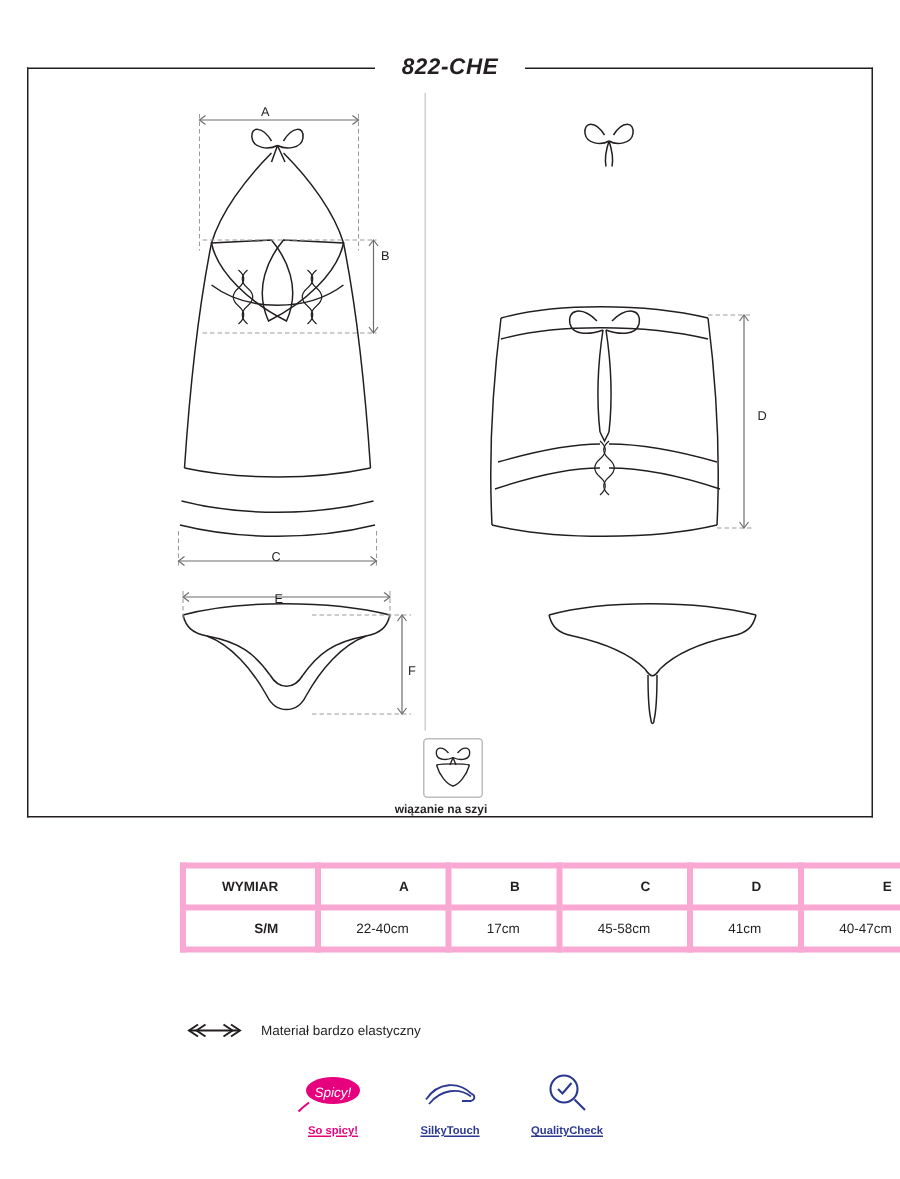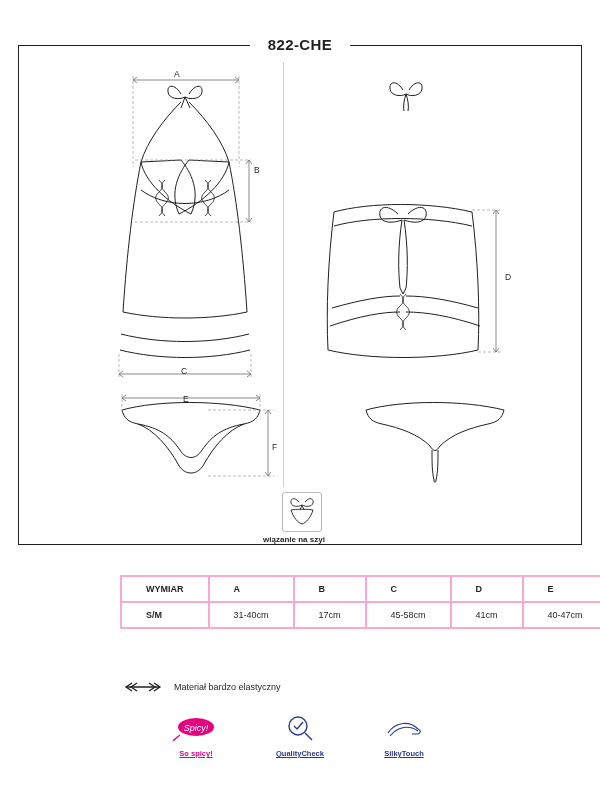--- a/index.html
+++ b/index.html
@@ -9,21 +9,21 @@
     font-family:"Liberation Sans", sans-serif;
     color:#231f20;
     position:relative;
     overflow:hidden;
   }
   .page{position:absolute;inset:0;}
 
   
   .title{
     position:absolute;top:36px;left:0;width:600px;
-    text-align:center;font-size:15px;font-weight:bold;letter-spacing:.4px;
+    text-align:center;font-size:15px;font-weight:bold;letter-spacing:.4px;font-style:italic;
   }
   .subtitle{
     position:absolute;top:56px;left:0;width:600px;
     text-align:center;font-size:8.5px;color:#3b3b3b;
   }
   
   .hrule{position:absolute;height:1px;background:#231f20;top:45px;}
   .hrule.left{left:18px;width:232px;}
   .hrule.right{right:18px;width:232px;}
 
@@ -52,37 +52,37 @@
     position:absolute;top:535px;left:0;width:588px;text-align:center;
     font-size:8px;font-weight:bold;color:#231f20;
   }
 
   
   .table{
     position:absolute;left:120px;top:575px;width:360px;
     border-collapse:collapse;font-size:9px;
   }
   .table td,.table th{
-    border:2px solid #f9a8d4;height:24px;padding:0 24px;text-align:left;
+    border:4px solid #f9a8d4;height:24px;padding:0 24px;text-align:right;
     font-weight:normal;color:#231f20;white-space:nowrap;
   }
   .table .hdr td{font-weight:bold;}
   .table td.col0{width:52px;font-weight:bold;}
 
   
   .stretch{
     position:absolute;left:120px;top:676px;width:360px;height:16px;
     display:flex;align-items:flex-end;gap:8px;font-size:9px;
   }
   .stretch .arrow{width:46px;height:10px;}
 
   
   .logos{
     position:absolute;left:0;top:712px;width:600px;height:60px;
-    display:flex;justify-content:center;align-items:flex-start;gap:26px;
+    display:flex;justify-content:center;align-items:flex-start;
   }
   .logo{width:78px;text-align:center;}
   .logo .glyph{height:34px;display:flex;align-items:center;justify-content:center;}
   .logo .lbl{font-size:7.5px;font-weight:bold;margin-top:3px;color:#231f20;text-decoration:underline;}
   .logo .lbl.pink{color:#e6007e;}
   .logo .lbl.blue{color:#2b3990;}
 </style>
 </head>
 <body>
 
@@ -275,21 +275,21 @@
         <td class="col0">WYMIAR</td>
         <td>A</td>
         <td>B</td>
         <td>C</td>
         <td>D</td>
         <td>E</td>
         <td>F</td>
       </tr>
       <tr>
         <td class="col0">S/M</td>
-        <td>31-40cm</td>
+        <td>22-40cm</td>
         <td>17cm</td>
         <td>45-58cm</td>
         <td>41cm</td>
         <td>40-47cm</td>
         <td>16cm</td>
       </tr>
     </tbody>
   </table>
 
   <div class="stretch">
@@ -316,39 +316,39 @@
           <text x="26" y="15" font-family="Liberation Sans, sans-serif" font-size="9" font-style="italic" fill="#ffffff" text-anchor="middle">Spicy!</text>
           <path d="M10,19 C6,22 4,24 3,25" stroke="#e6007e" stroke-width="1.4" fill="none"></path>
         </svg>
       </div>
       <div class="lbl pink">So spicy!</div>
     </div>
 
 
     <div class="logo">
       <div class="glyph">
+        <svg width="40" height="28" viewBox="0 0 40 28">
+          <g stroke="#2b3990" stroke-width="1.2" fill="none">
+            <path d="M4,18 C12,6 26,6 34,14"></path>
+            <path d="M6,21 C14,11 26,10 34,16"></path>
+            <path d="M34,14 C37,15 37,18 34,19 L28,19"></path>
+          </g>
+        </svg>
+      </div>
+      <div class="lbl blue">SilkyTouch</div>
+    </div>
+
+    <div class="logo">
+      <div class="glyph">
         <svg width="30" height="30" viewBox="0 0 30 30">
           <g stroke="#2b3990" stroke-width="1.4" fill="none">
             <circle cx="13" cy="12" r="9"></circle>
             <line x1="20" y1="19" x2="27" y2="26"></line>
             <path d="M9,12 L12,15 L18,8"></path>
           </g>
         </svg>
       </div>
       <div class="lbl blue">QualityCheck</div>
     </div>
 
-    <div class="logo">
-      <div class="glyph">
-        <svg width="40" height="28" viewBox="0 0 40 28">
-          <g stroke="#2b3990" stroke-width="1.2" fill="none">
-            <path d="M4,18 C12,6 26,6 34,14"></path>
-            <path d="M6,21 C14,11 26,10 34,16"></path>
-            <path d="M34,14 C37,15 37,18 34,19 L28,19"></path>
-          </g>
-        </svg>
-      </div>
-      <div class="lbl blue">SilkyTouch</div>
-    </div>
-
   </div>
 
 </div>
 
 </body></html>

